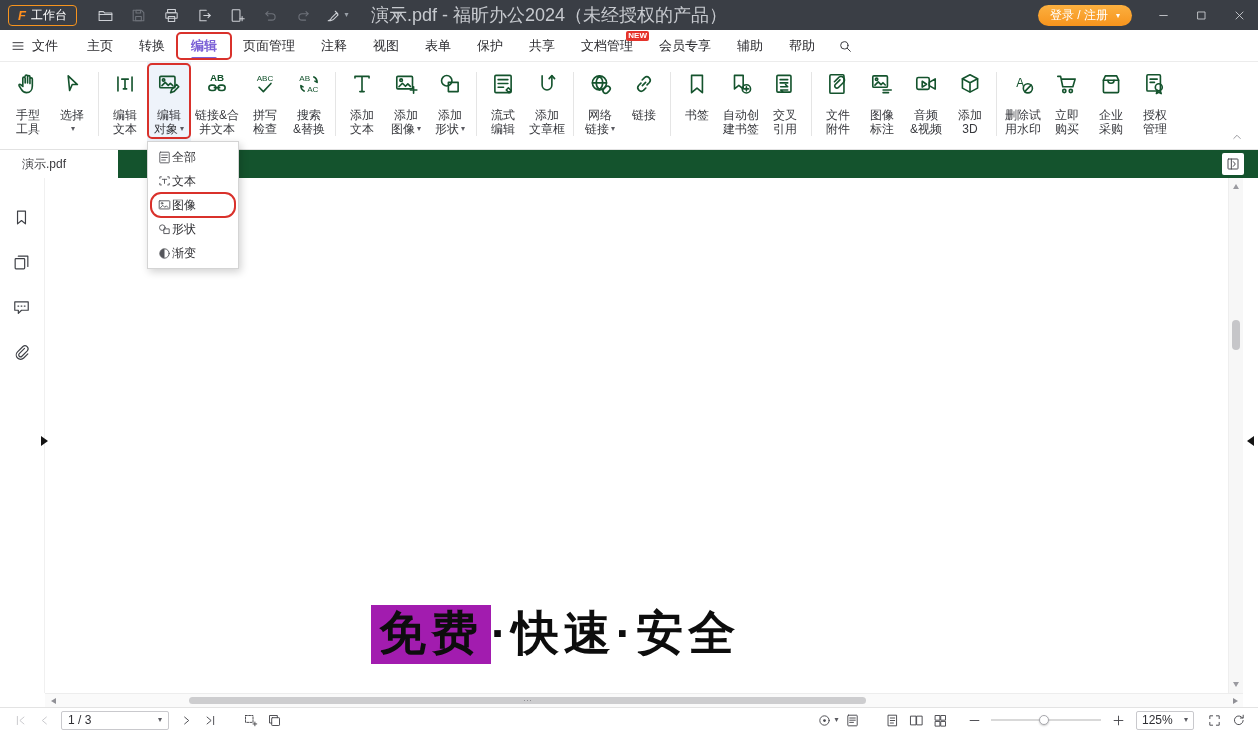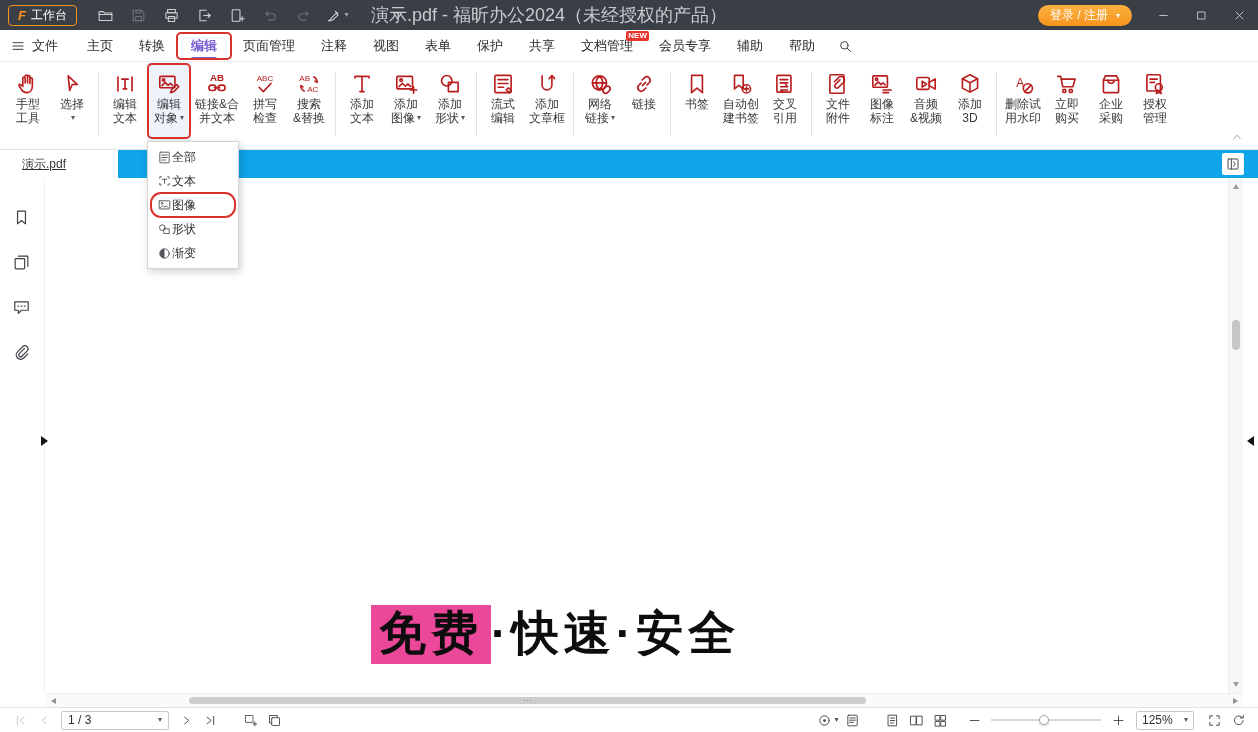--- a/index.html
+++ b/index.html
@@ -39,21 +39,21 @@
 .tab-underline{position:absolute;bottom:2px;left:50%;transform:translateX(-50%);width:26px;height:3px;background:#7B61D6;border-radius:2px;}
 .new-badge{position:absolute;top:1px;right:-3px;background:#E5342C;color:#fff;font-size:8px;font-weight:bold;padding:0 2px;border-radius:2px;line-height:10px;}
 .menu-search{width:26px;height:26px;display:flex;align-items:center;justify-content:center;color:#3c3c40;margin-left:4px;cursor:pointer;}
 .menu-search .ic{width:16px;height:16px;}
 
 
 .ribbon{height:88px;background:#fff;border-bottom:1px solid #e2e2e2;position:relative;}
 .ribbon-tools{display:flex;align-items:stretch;height:100%;padding-left:6px;}
 .tool{display:flex;flex-direction:column;align-items:center;padding:9px 4px 0;min-width:44px;position:relative;color:#37383d;line-height:14px;cursor:pointer;}
 .tool.hl{background:#EEF3FA;}
-.tool-ic{width:26px;height:26px;margin-bottom:0;color:#b91c1c;}
+.tool-ic{width:26px;height:26px;margin-bottom:11px;color:#14532d;}
 .tool-line{display:flex;align-items:center;justify-content:center;height:14px;white-space:nowrap;}
 .vsep{width:1px;background:#e5e5e5;height:64px;margin:10px 4px 0;}
 .ribbon-collapse{position:absolute;right:10px;bottom:3px;width:18px;height:16px;color:#8a8a90;cursor:pointer;}
 .ribbon-collapse .ic{width:14px;height:14px;}
 
 
 .red-box{position:absolute;border:2px solid #D9312B;border-radius:5px;pointer-events:none;z-index:5;}
 .box-tab{inset:2px -2px 2px -2px;}
 .box-tool{inset:1px 0 10px 0;}
 .box-dd{inset:-1px 2px -1px 2px;border-radius:11px;}
@@ -668,21 +668,21 @@
       </div>
     <div class="ribbon-collapse">
       <span class="ic">
           <svg viewBox="0 0 24 24" fill="none" stroke="currentColor" stroke-width="1.5" stroke-linecap="round" stroke-linejoin="round">
             <path d="M6.5 14.5L12 9l5.5 5.5"></path>
           </svg>
         </span>
     </div>
   </div>
 
-  <div class="tabbar" style="background: #0ea5e9; text-decoration: underline;">
+  <div class="tabbar" style="background: #14532d;">
     <div class="doc-tab">
       <span>演示.pdf</span>
     </div>
     <div class="tabbar-btn">
       <span class="ic">
           <svg viewBox="0 0 24 24" fill="none" stroke="currentColor" stroke-width="1.5" stroke-linecap="round" stroke-linejoin="round">
             <rect x="4.5" y="4.5" width="15" height="15" rx="1"></rect>
             <path d="M9.5 4.5v15M12.5 8.5l3 3.5-3 3.5"></path>
           </svg>
         </span>
@@ -710,21 +710,21 @@
               </svg>
             </span></div>
           <div class="side-btn"><span class="ic">
               <svg viewBox="0 0 24 24" fill="none" stroke="currentColor" stroke-width="1.5" stroke-linecap="round" stroke-linejoin="round">
                 <path d="M15.8 6.8l-6.6 6.6a2.3 2.3 0 003.3 3.3l6.8-6.8a3.9 3.9 0 00-5.5-5.5L7 11.2a5.5 5.5 0 007.8 7.8l5.2-5.2"></path>
               </svg>
             </span></div>
         </div>
     </div>
     <div class="page-area">
-      <div class="headline"><span class="hl" style="background: #ec4899;">免费</span><span>·快速·安全</span></div>
+      <div class="headline"><span class="hl" style="background: #a21caf;">免费</span><span>·快速·安全</span></div>
     </div>
     <div class="vscroll">
       <div class="vs-up"></div>
       <div class="vs-thumb"></div>
       <div class="vs-down"></div>
     </div>
     <div class="right-strip">
       <div class="handle-right"></div>
     </div>
     <div class="handle-left"></div>

